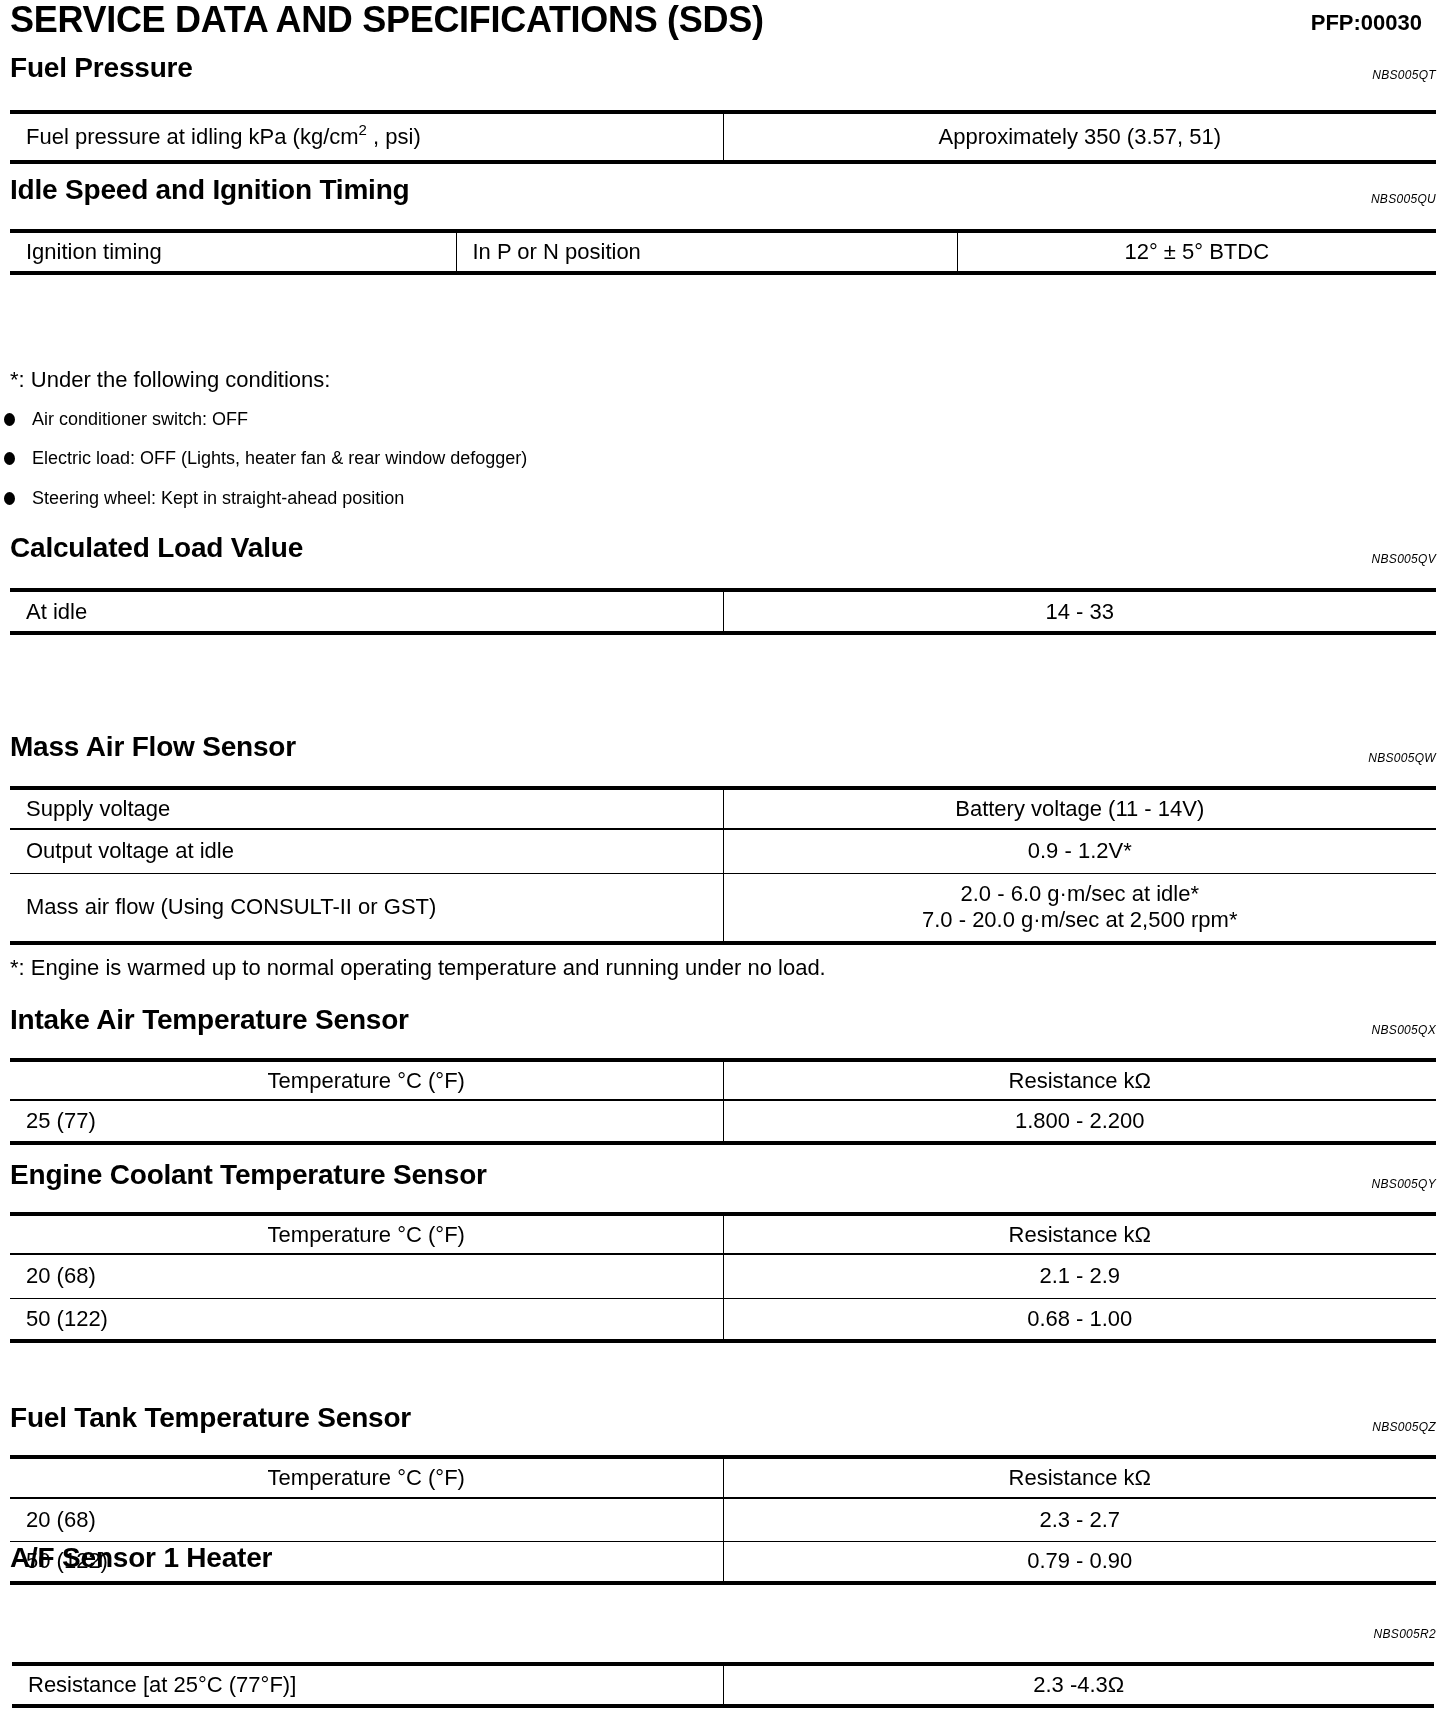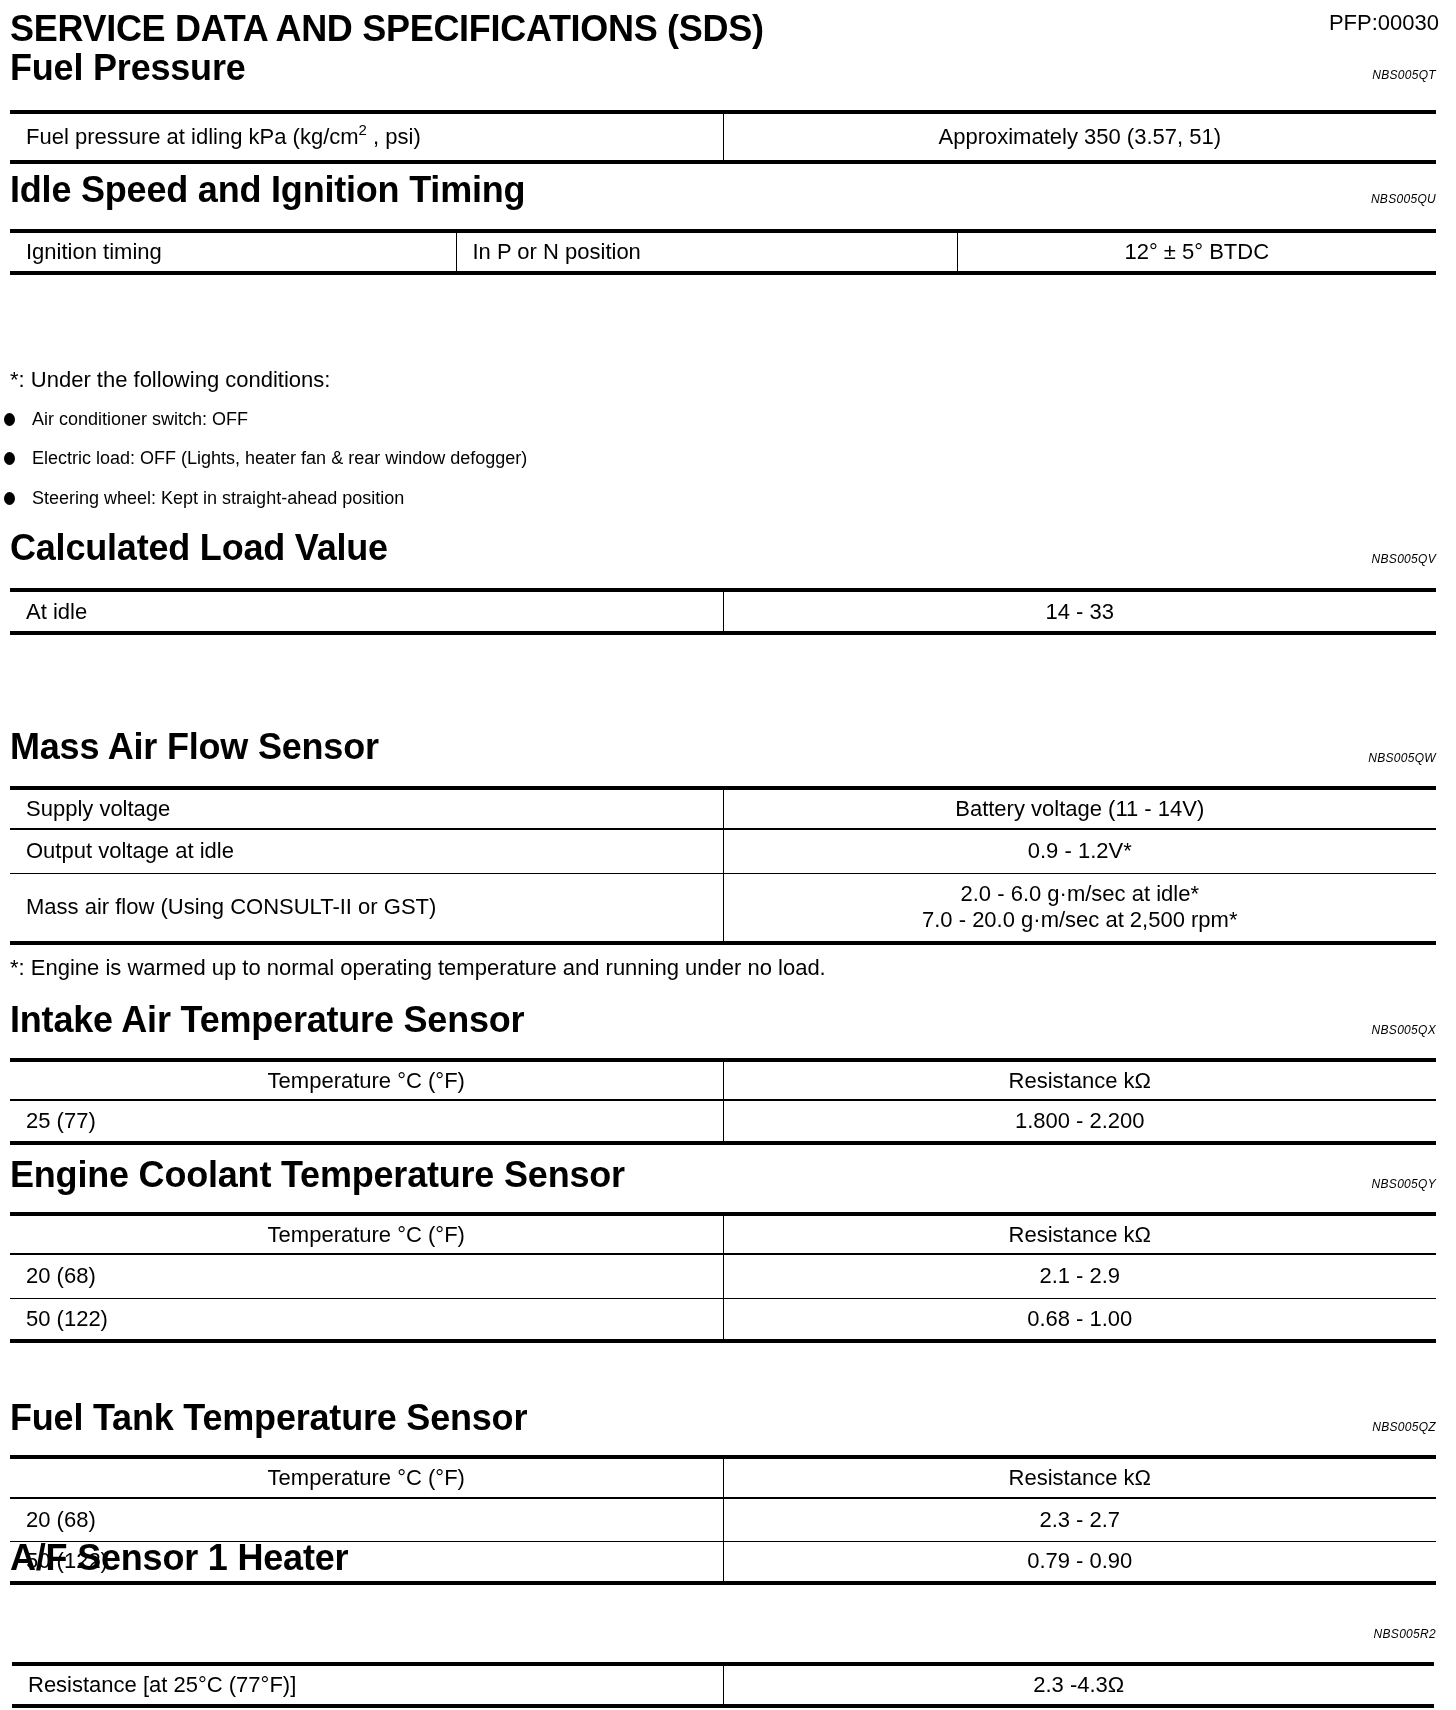--- a/index.html
+++ b/index.html
@@ -2,29 +2,29 @@
 <html><head>
 <meta charset="utf-8">
 <style>
   html, body { margin: 0; padding: 0; background: #ffffff; }
   body {
     width: 1456px; height: 1710px; position: relative; overflow: hidden;
     font-family: "Liberation Sans", sans-serif; color: #000;
   }
   .page-title {
     position: absolute; left: 10px; top: 0px;
-    font-size: 36px; font-weight: bold; letter-spacing: -0.3px; line-height: 40px; margin-top: 9px;
+    font-size: 36px; font-weight: bold; letter-spacing: -0.3px; line-height: 40px;
   }
   .pfp {
-    position: absolute; right: 17px; top: 10px;
-    font-size: 22px; line-height: 26px;
+    position: absolute; right: 34px; top: 10px;
+    font-size: 22px; line-height: 26px; font-weight: bold;
   }
   .section-title {
     position: absolute; left: 10px;
-    font-size: 36px; font-weight: bold; line-height: 40px; letter-spacing: -0.2px;
+    font-size: 28px; font-weight: bold; line-height: 40px; letter-spacing: -0.2px;
   }
   .ref-code {
     position: absolute; right: 20px;
     font-size: 12px; font-style: italic; letter-spacing: 0.3px; line-height: 14px;
   }
   table.spec {
     position: absolute; left: 10px; width: 1426px;
     border-collapse: collapse; table-layout: fixed;
     border-top: 4px solid #000; border-bottom: 4px solid #000;
   }

